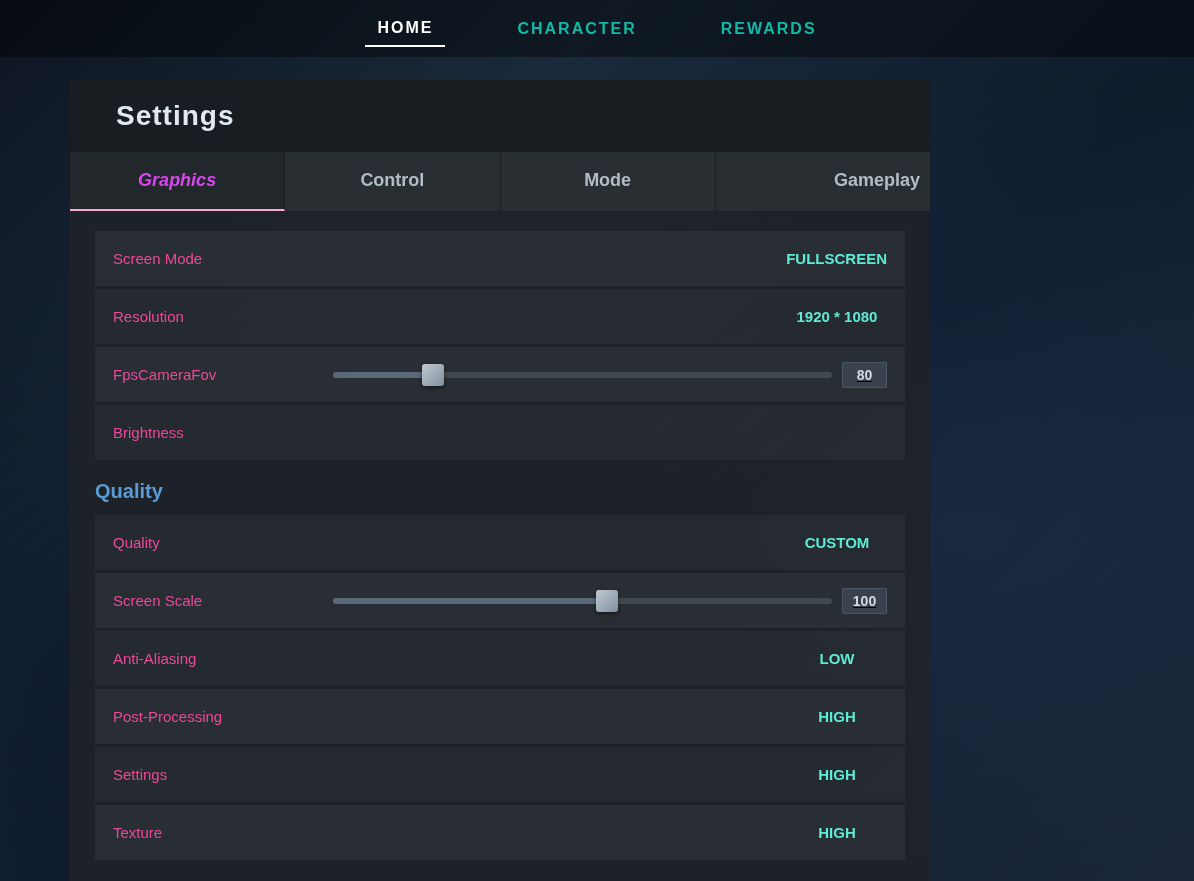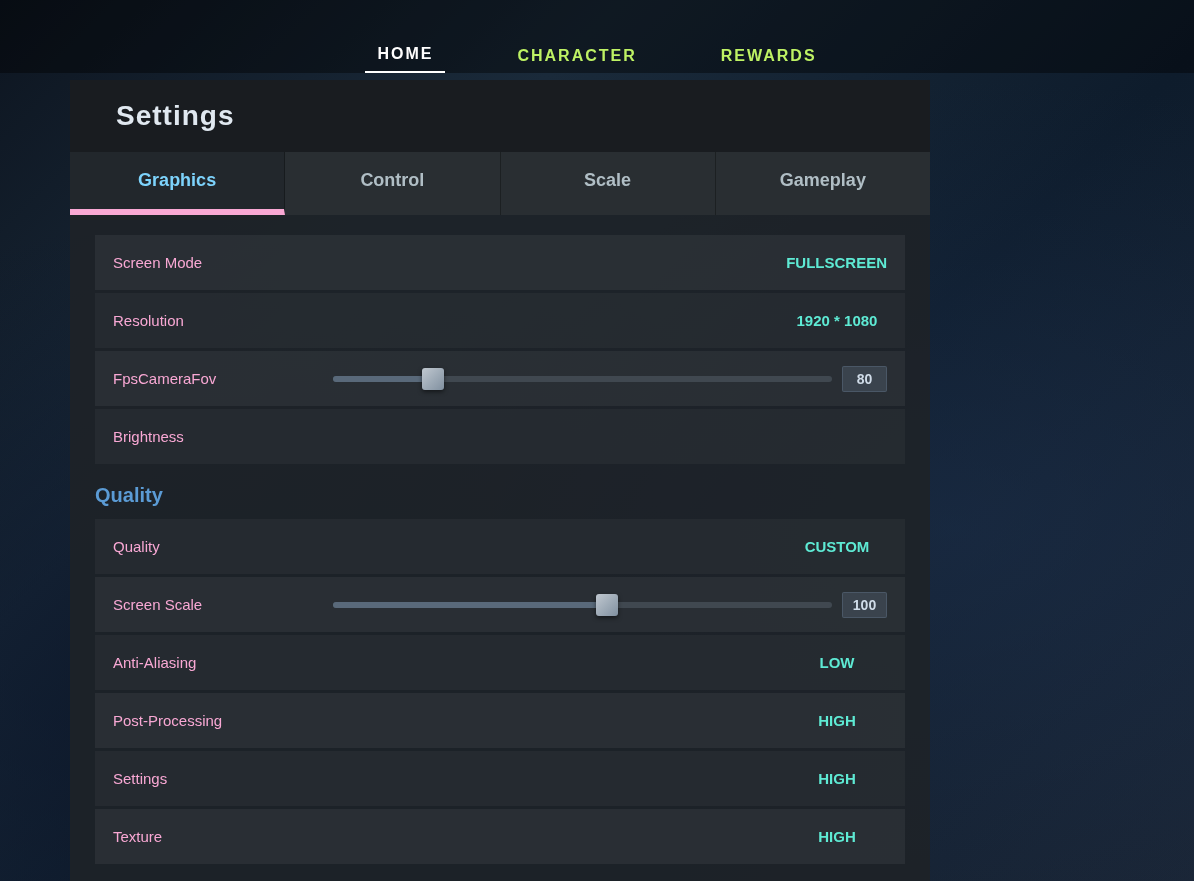--- a/index.html
+++ b/index.html
@@ -28,31 +28,31 @@
         radial-gradient(ellipse at 80% 60%, rgba(30,50,80,0.5) 0%, transparent 60%),
         radial-gradient(ellipse at 20% 80%, rgba(10,20,40,0.8) 0%, transparent 50%);
     }
 
     
     .top-nav {
       position: absolute;
       top: 0;
       left: 0;
       right: 0;
-      height: 73px;
+      height: 57px;
       display: flex;
-      align-items: flex-end;
+      align-items: center;
       justify-content: center;
       gap: 60px;
       background: rgba(0,0,0,0.4);
       z-index: 10;
     }
 
     .nav-item {
-      color: #bef264;
+      color: #14b8a6;
       font-size: 16px;
       font-weight: bold;
       letter-spacing: 2px;
       text-transform: uppercase;
       cursor: pointer;
       padding: 8px 12px;
     }
     .nav-item.active {
       color: #ffffff;
       border-bottom: 2px solid #ffffff;
@@ -93,25 +93,26 @@
       padding: 18px 10px;
       text-align: center;
       color: #b0bec5;
       font-size: 18px;
       font-weight: bold;
       cursor: pointer;
       background: rgba(50,55,60,0.7);
       border-right: 1px solid rgba(0,0,0,0.3);
       transition: background 0.2s;
     }
-    .tab:last-child { border-right: none; }
+    .tab:last-child { border-right: none; text-align: right; }
     .tab.active {
       background: rgba(35,40,45,0.95);
-      color: #7dd3fc;
-      border-bottom: 6px solid #f9a8d4;
+      color: #d946ef;
+      border-bottom: 2px solid #f9a8d4;
+      font-style: italic;
     }
 
     
     .settings-content {
       padding: 20px 25px;
       max-height: 680px;
       overflow-y: auto;
     }
 
     .settings-content::-webkit-scrollbar {
@@ -141,41 +142,42 @@
       background: rgba(45,50,55,0.8);
       margin-bottom: 3px;
       padding: 14px 18px;
       min-height: 55px;
     }
     .setting-row:nth-child(even) {
       background: rgba(40,45,50,0.8);
     }
 
     .setting-label {
-      color: #f9a8d4;
+      color: #ec4899;
       font-size: 15px;
       flex: 0 0 200px;
     }
 
     .setting-value {
       margin-left: auto;
       color: #5eead4;
       font-size: 15px;
       font-weight: bold;
       min-width: 100px;
       text-align: center;
     }
 
     
     .slider-container {
       flex: 1;
       display: flex;
       align-items: center;
       gap: 10px;
       margin-left: 20px;
+      text-decoration: underline;
     }
 
     .slider-track {
       flex: 1;
       height: 6px;
       background: rgba(80,90,100,0.6);
       border-radius: 3px;
       position: relative;
     }
 
@@ -232,21 +234,21 @@
 
 <div class="settings-panel">
 
   <div class="settings-header">
     <h1 class="settings-title">Settings</h1>
   </div>
 
   <div class="tabs">
     <div class="tab active">Graphics</div>
     <div class="tab">Control</div>
-    <div class="tab">Scale</div>
+    <div class="tab">Mode</div>
     <div class="tab">Gameplay</div>
   </div>
 
   <div class="settings-content">
 
 
     <div class="setting-row">
       <span class="setting-label">Screen Mode</span>
       <span class="setting-value">FULLSCREEN</span>
     </div>

